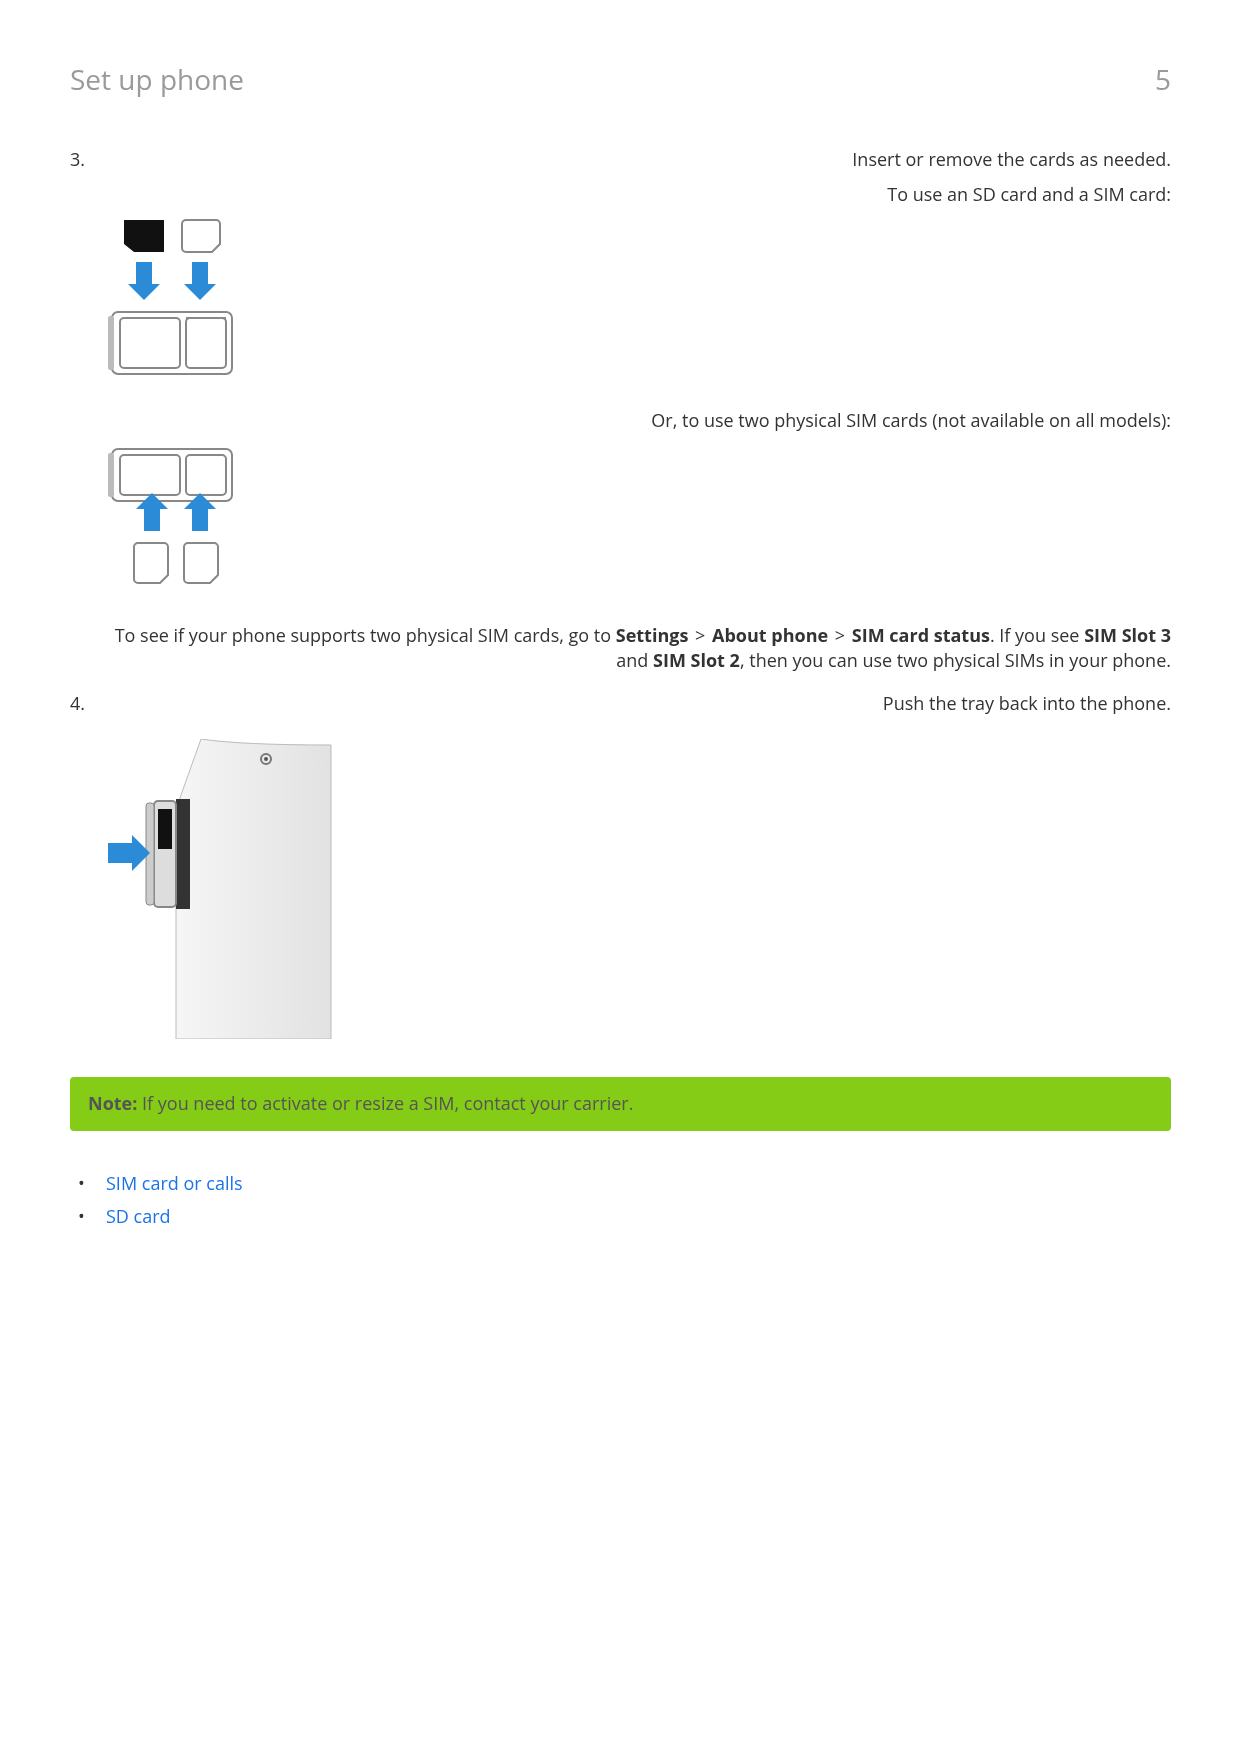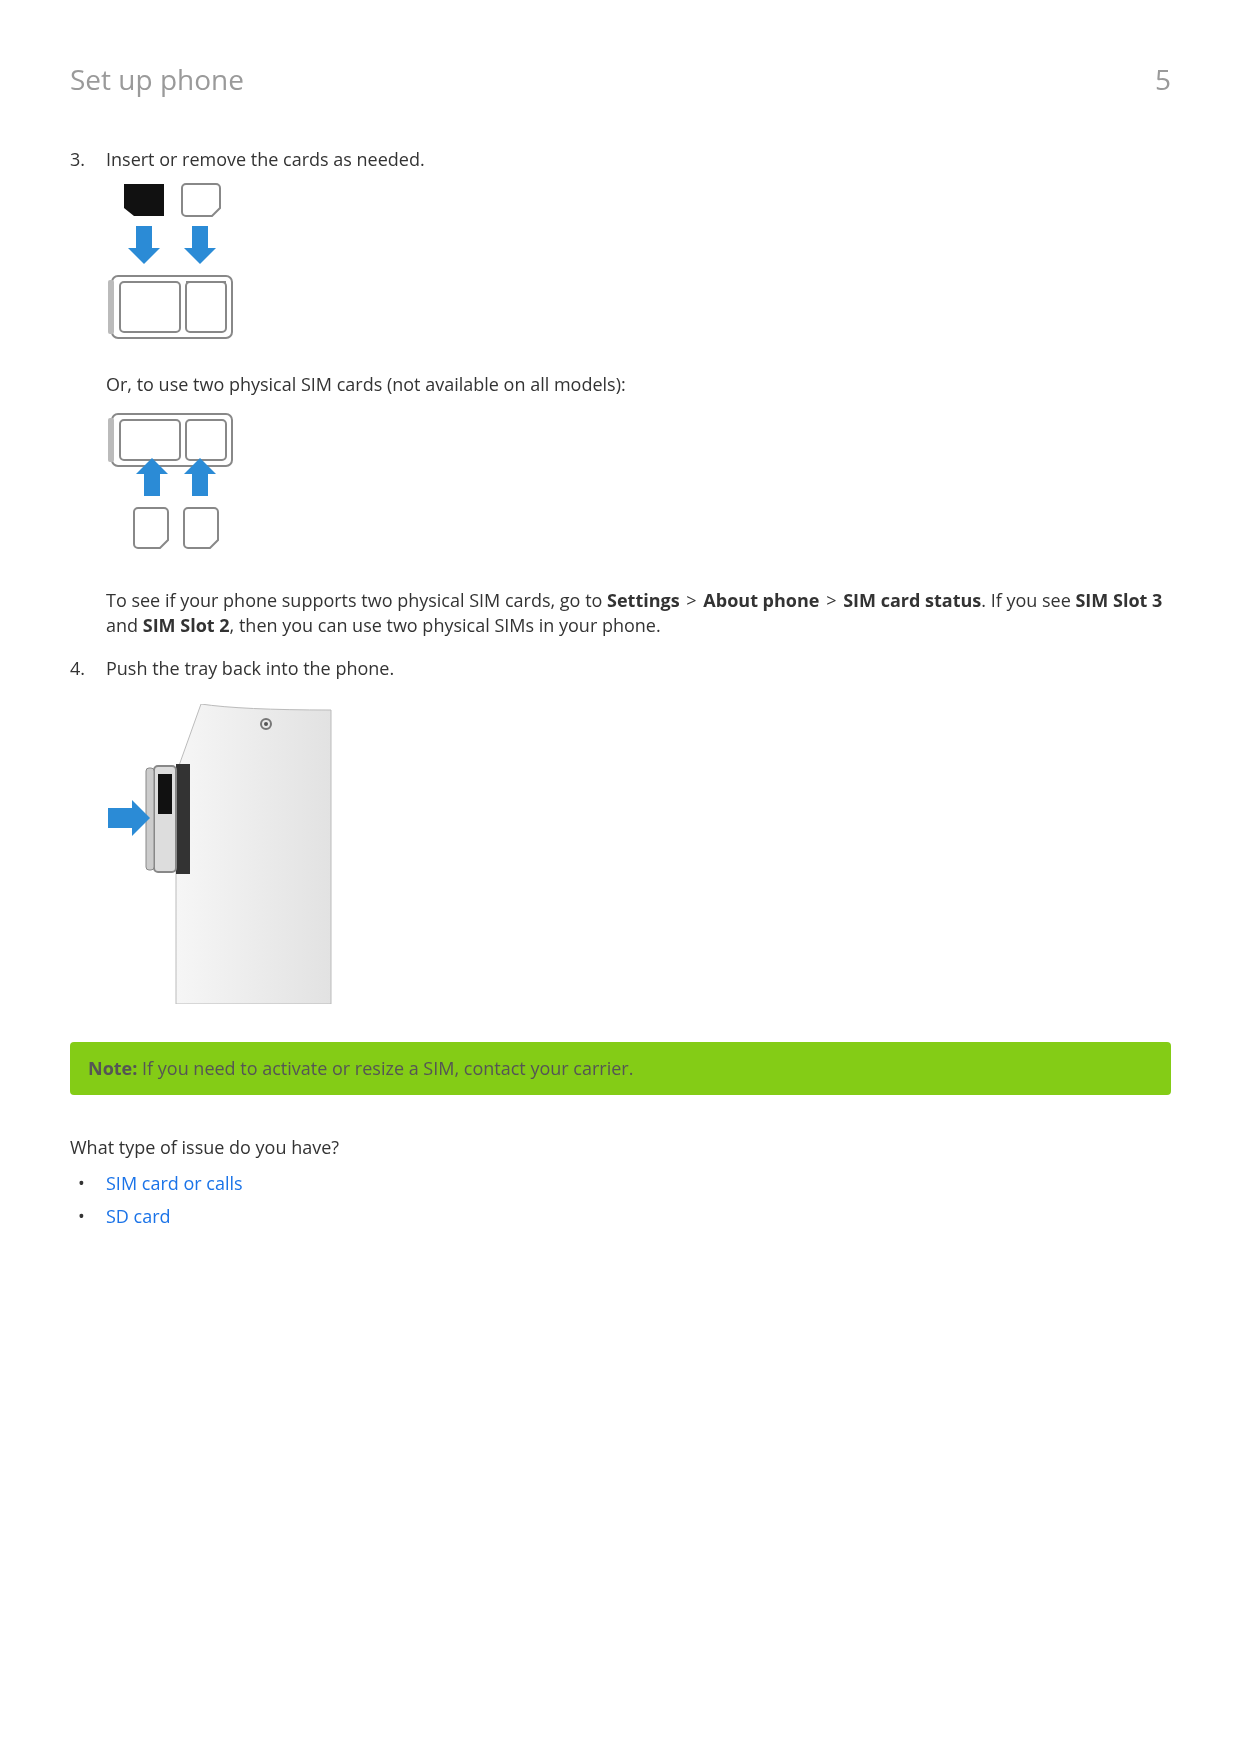--- a/index.html
+++ b/index.html
@@ -34,20 +34,21 @@
   .ol-num {
     width: 36px;
     flex: 0 0 36px;
     text-align: left;
   }
   .ol-body {
     flex: 1;
   }
   .para {
     margin: 0 0 10px 0;
+    text-align: right;
   }
   .diagram {
     margin: 6px 0 20px 0;
   }
   .note-box {
     background: #84cc16;
     border-radius: 4px;
     padding: 14px 18px;
     margin: 18px 0 40px 0;
     color: #555;
@@ -94,20 +95,21 @@
 
   <div class="header">
     <span>Set up phone</span>
     <span>5</span>
   </div>
 
   <div class="ol-item">
     <div class="ol-num">3.</div>
     <div class="ol-body">
       <p class="para">Insert or remove the cards as needed.</p>
+      <p class="para">To use an SD card and a SIM card:</p>
 
       <div class="diagram">
         <svg width="140" height="170" viewBox="0 0 140 170">
 
           <path d="M18 2 h40 v32 h-30 l-10 -8 z" fill="#111"></path>
 
           <path d="M80 2 h30 a4 4 0 0 1 4 4 v20 l-8 8 h-26 a4 4 0 0 1 -4 -4 v-24 a4 4 0 0 1 4 -4 z" fill="none" stroke="#888" stroke-width="2"></path>
 
           <g fill="#2b8bd6">
             <rect x="30" y="44" width="16" height="22"></rect>
@@ -196,21 +198,20 @@
           </g>
         </svg>
       </div>
     </div>
   </div>
 
   <div class="note-box">
     <span class="note-label">Note:</span><span> If you need to activate or resize a SIM, contact your carrier.</span>
   </div>
 
-  <p class="para">What type of issue do you have?</p>
   <ul class="bullet-list">
     <li>
       <a href="#" class="link">SIM card or calls</a>
     </li>
     <li>
       <a href="#" class="link">SD card</a>
     </li>
   </ul>
 
 </div>

